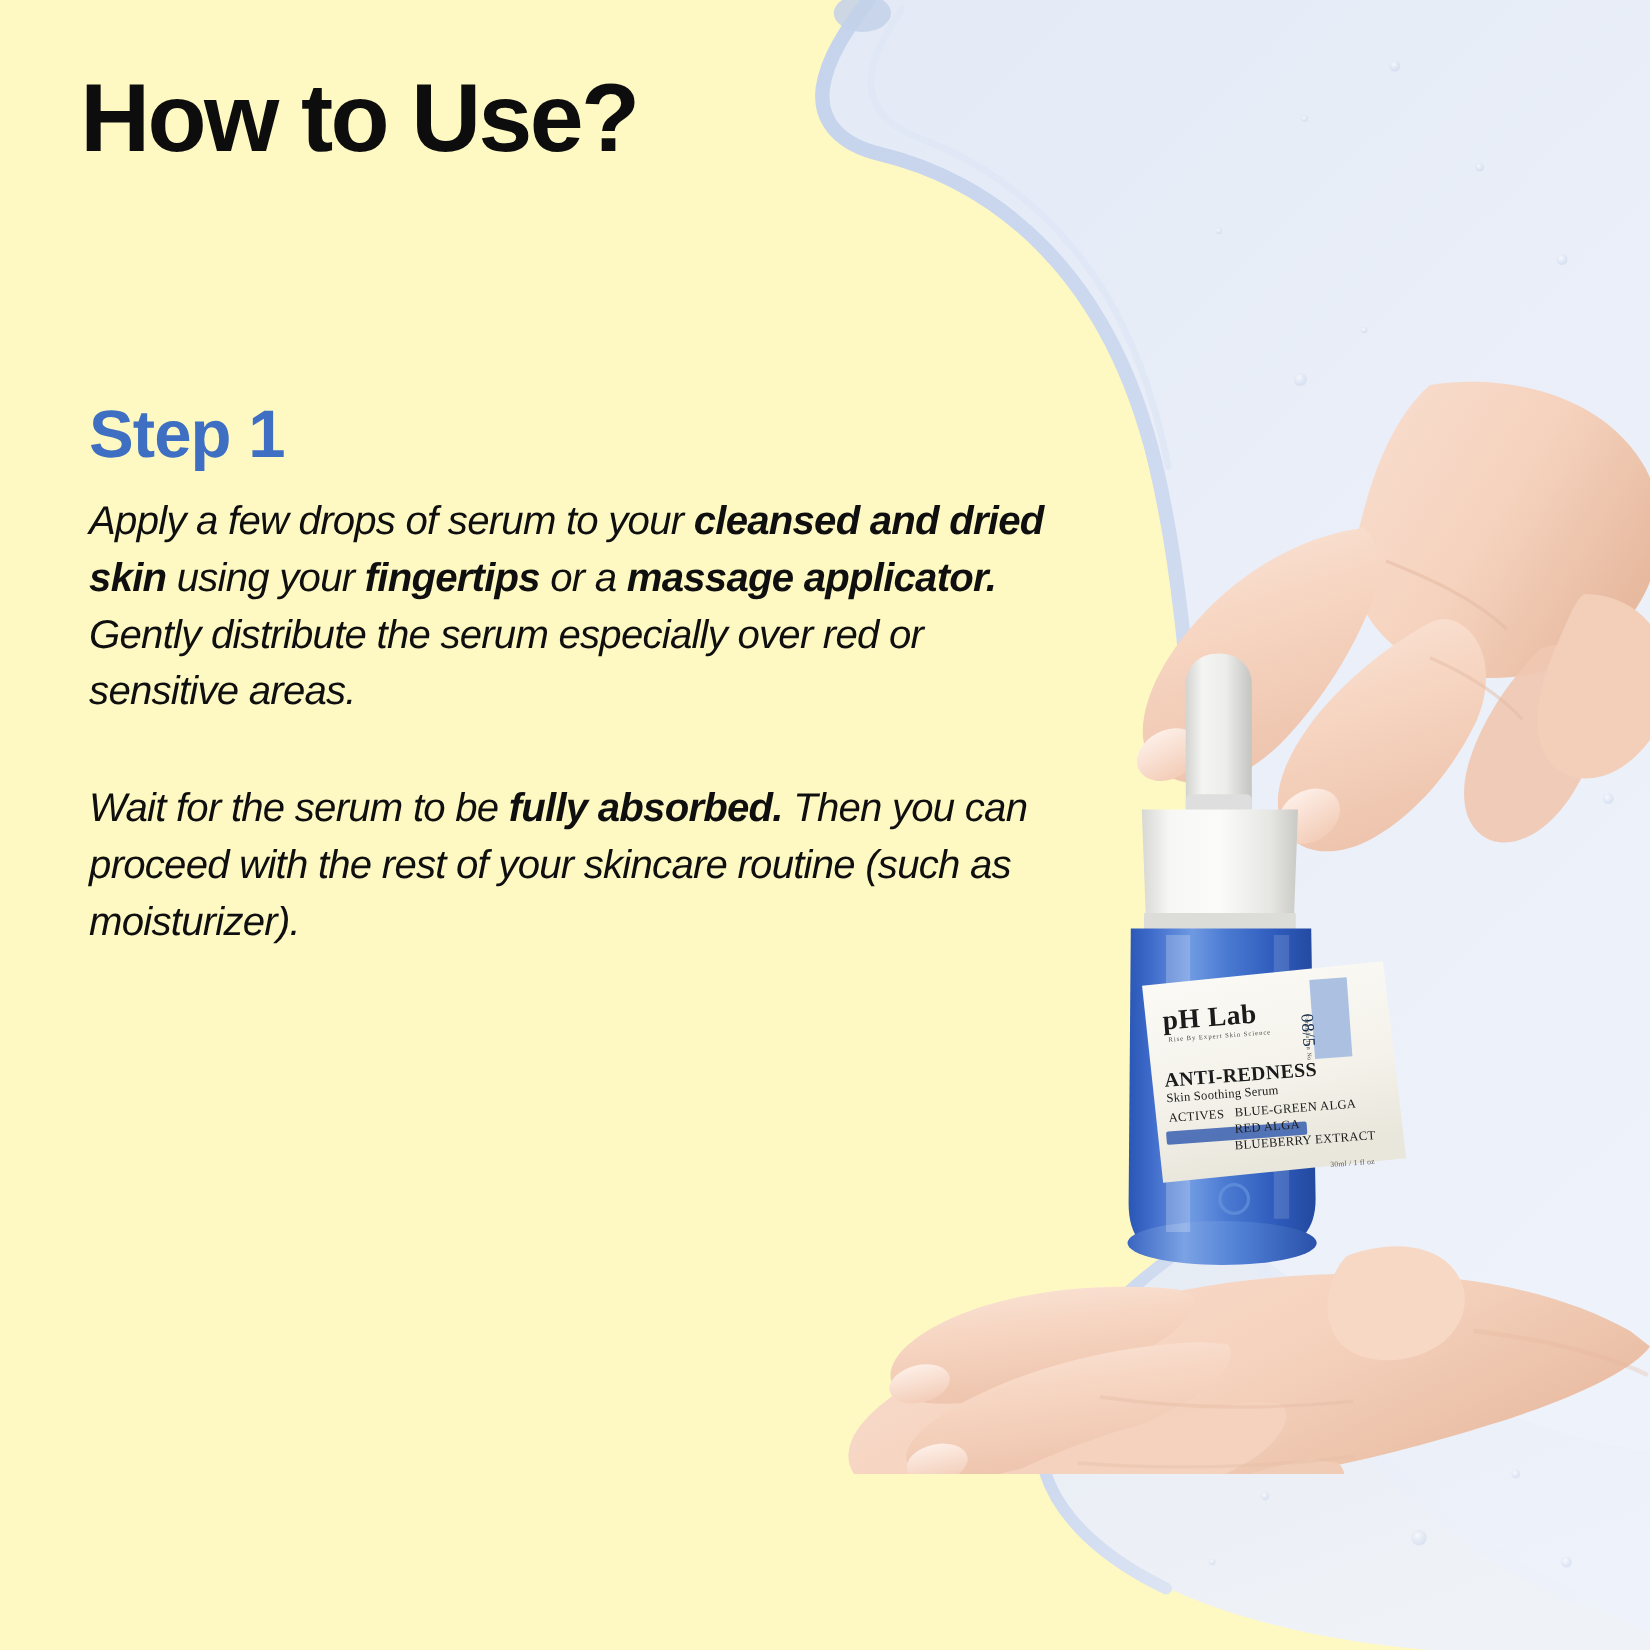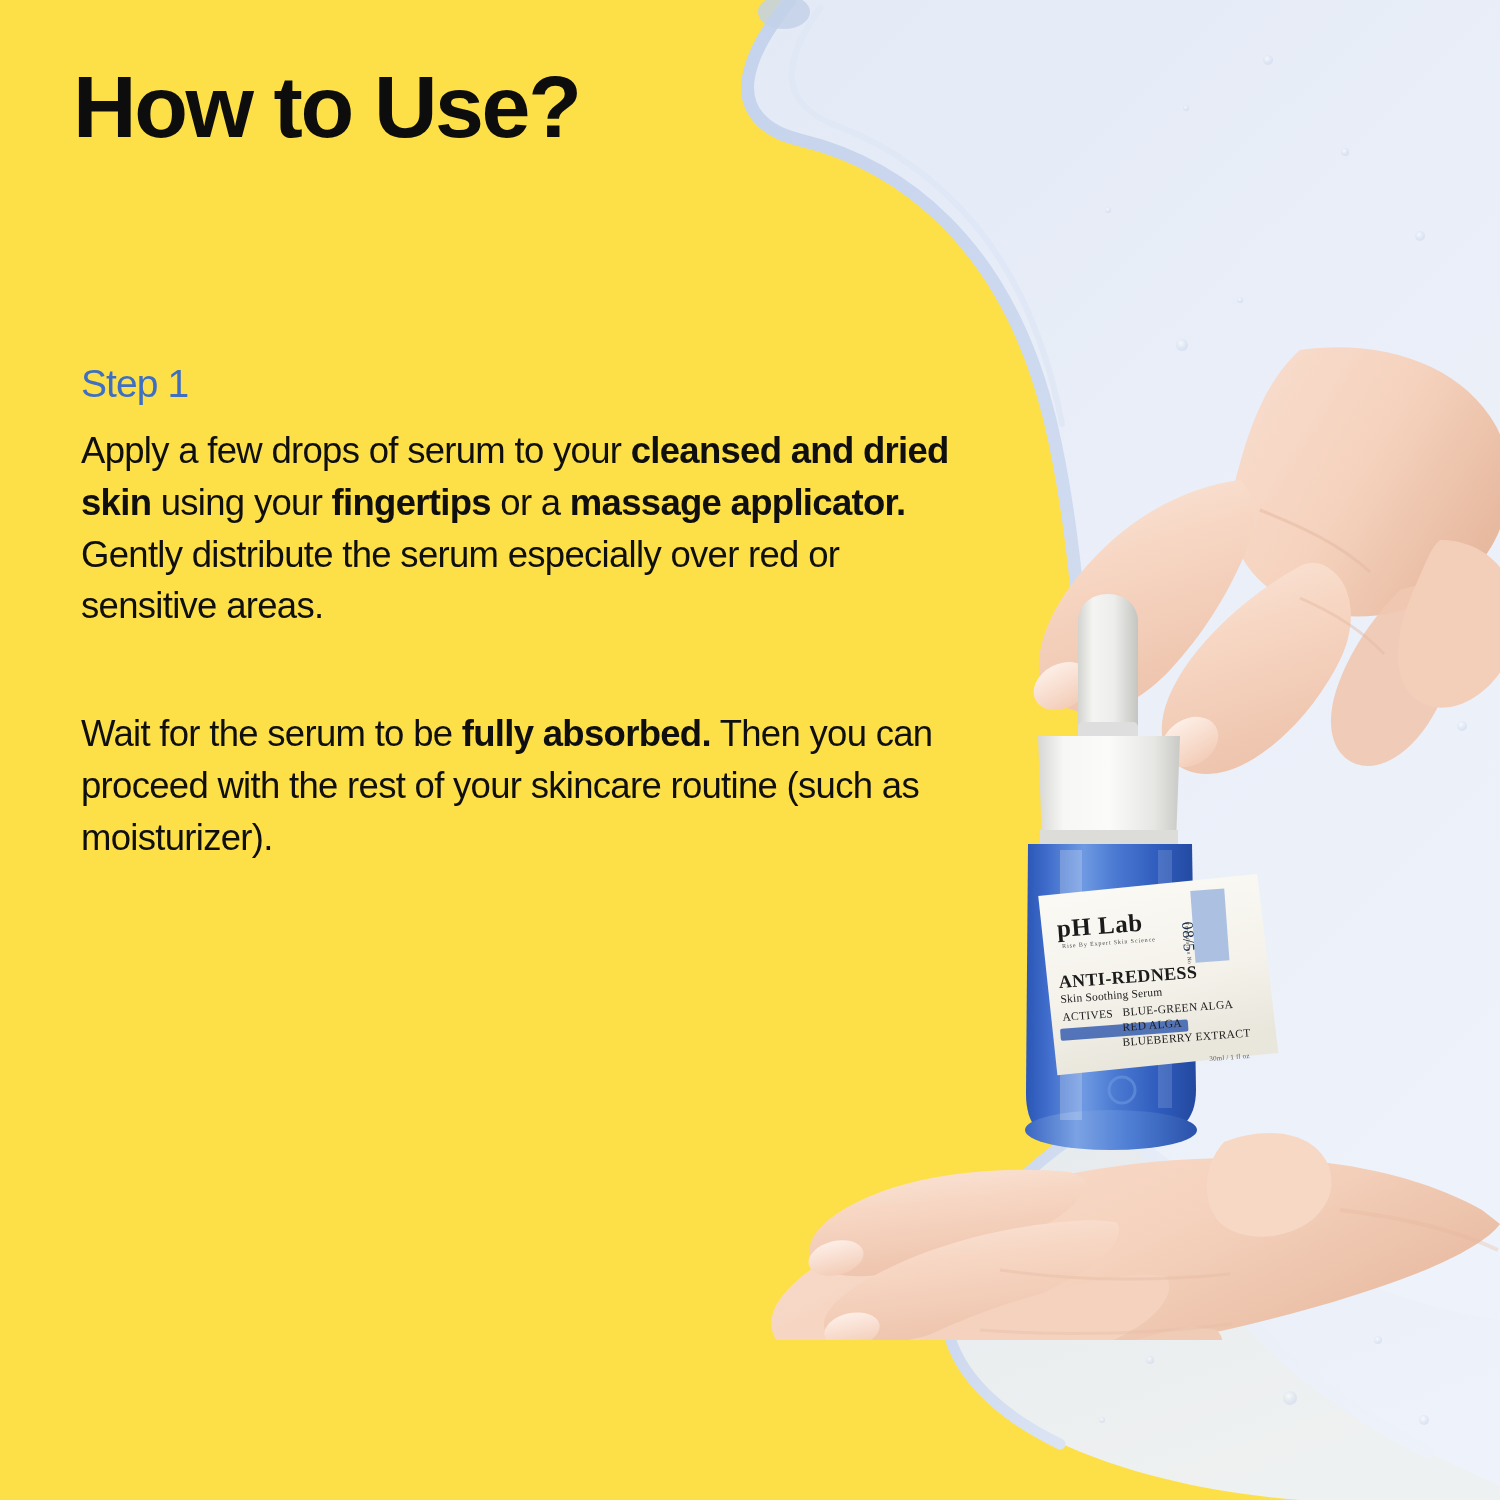--- a/index.html
+++ b/index.html
@@ -13,21 +13,21 @@
     overflow: hidden;
     font-family: "Liberation Sans", sans-serif;
     position: relative;
   }
 
   #page {
     position: absolute;
     inset: 0;
     width: 1500px;
     height: 1500px;
-    background: #fde047;
+    background: #fef9c3;
     overflow: hidden;
   }
 
   
   .bg-layer {
     position: absolute;
     inset: 0;
     pointer-events: none;
   }
   .bg-svg { position: absolute; left: 0; top: 0; }
@@ -52,36 +52,37 @@
     color: #0d0d0d;
     font-family: "Liberation Sans", sans-serif;
   }
 
   .step-block { position: absolute; left: 8px; width: 890px; }
   .step-block.s1 { top: 364px; }
   .step-block.s2 { top: 708px; }
 
   .step-heading {
     margin: 0 0 22px 0;
-    font-size: 39px;
+    font-size: 61px;
     line-height: 1.0;
-    font-weight: 400;
+    font-weight: 700;
     letter-spacing: -0.9px;
     color: #3f6fc2;
     font-family: "Liberation Sans", sans-serif;
   }
 
   .step-body {
     margin: 0;
     font-size: 36.5px;
     line-height: 1.42;
     letter-spacing: -0.7px;
     color: #0f0f0f;
     font-family: "Liberation Sans", sans-serif;
     font-weight: 400;
+    font-style: italic;
   }
   .step-body b { font-weight: 700; }
 
   
   .product-area {
     position: absolute;
     left: 740px;
     top: 330px;
     width: 760px;
     height: 1010px;

